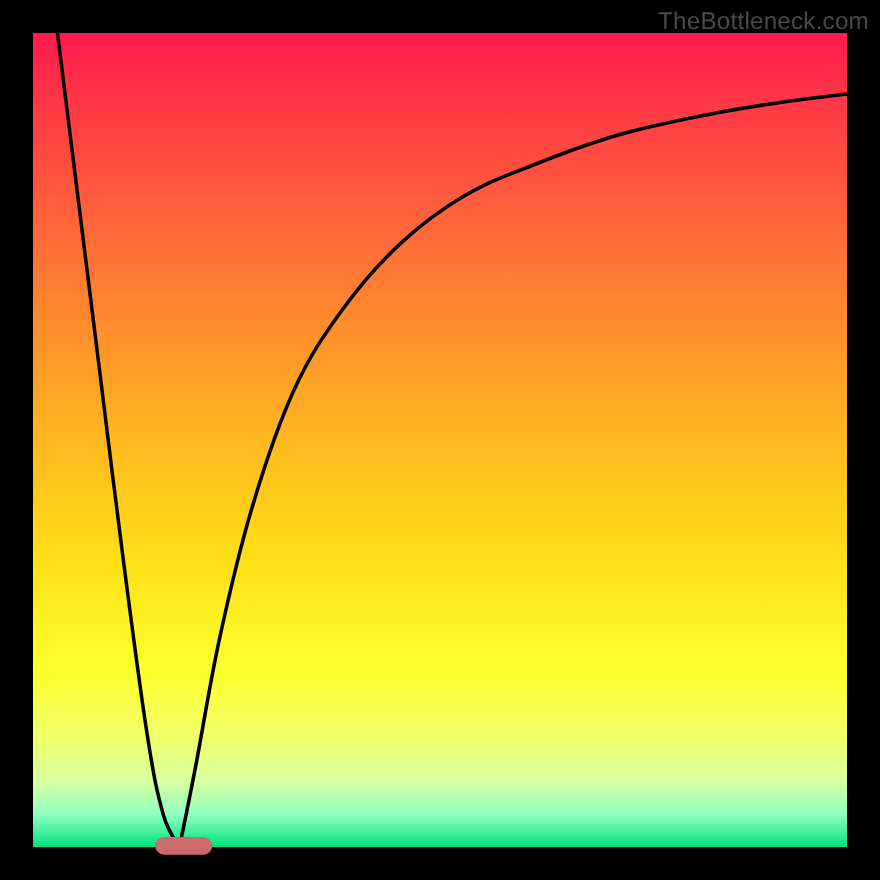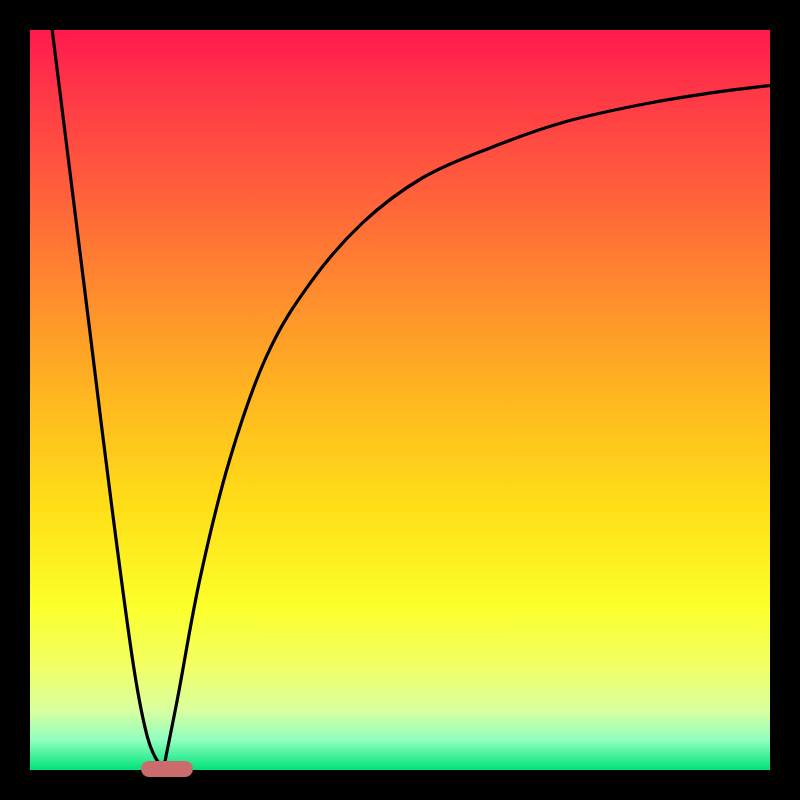--- a/index.html
+++ b/index.html
@@ -71,14 +71,15 @@
 
     <svg class="curves" viewBox="0 0 740 740" preserveAspectRatio="none">
       <path d="M 22.2 0 C 24.864 21.311999999999994, 30.34 65.11999999999998, 37 118.39999999999998 C 43.66 171.67999999999998, 51.208 232.064, 59.2 296 C 67.19200000000001 359.93600000000004, 73.408 412.32800000000003, 81.4 473.6 C 89.39200000000001 534.8720000000001, 96.94000000000001 593.776, 103.60000000000001 636.4 C 110.26 679.024, 113.072 691.752, 118.4 710.4 C 123.72800000000001 729.048, 130.536 734.672, 133.2 740" fill="none" stroke="#000" stroke-width="3.2" stroke-linecap="round" stroke-linejoin="round"></path>
       <path d="M 133.2 740 C 135.864 726.68, 141.34 700.632, 148 666 C 154.66 631.368, 160.876 590.224, 170.20000000000002 547.6 C 179.52400000000003 504.976, 187.812 469.15999999999997, 199.8 429.2 C 211.788 389.24, 222.14800000000002 357.568, 236.8 325.59999999999997 C 251.452 293.63199999999995, 263.884 275.57599999999996, 281.2 251.59999999999997 C 298.51599999999996 227.62399999999997, 313.02 211.04799999999997, 333 192.39999999999998 C 352.98 173.75199999999998, 369.55600000000004 161.32, 392.20000000000005 148 C 414.84400000000005 134.68, 433.492 128.39, 458.8 118.39999999999998 C 484.108 108.40999999999998, 504.828 100.49199999999999, 532.8 92.5 C 560.7719999999999 84.50800000000001, 587.56 79.328, 614.1999999999999 74 C 640.8399999999999 68.672, 658.1560000000001 66.22999999999998, 680.8000000000001 62.89999999999998 C 703.4440000000001 59.56999999999998, 729.344 56.831999999999994, 740 55.5" fill="none" stroke="#000" stroke-width="3.2" stroke-linecap="round" stroke-linejoin="round"></path>
     </svg>
 
     <div class="marker" style="left: 111px; width: 51.8px; bottom: -7px;"></div>
 
   </div>
 
+  <div class="watermark">TheBottleneck.com</div>
 
 </div>
 
 </body></html>

